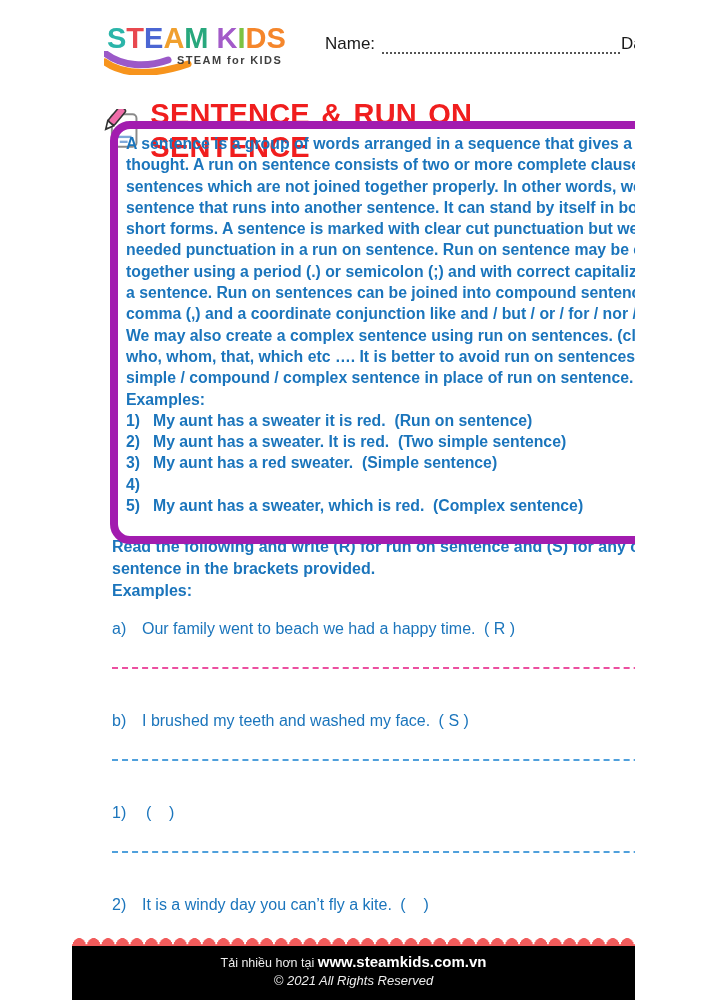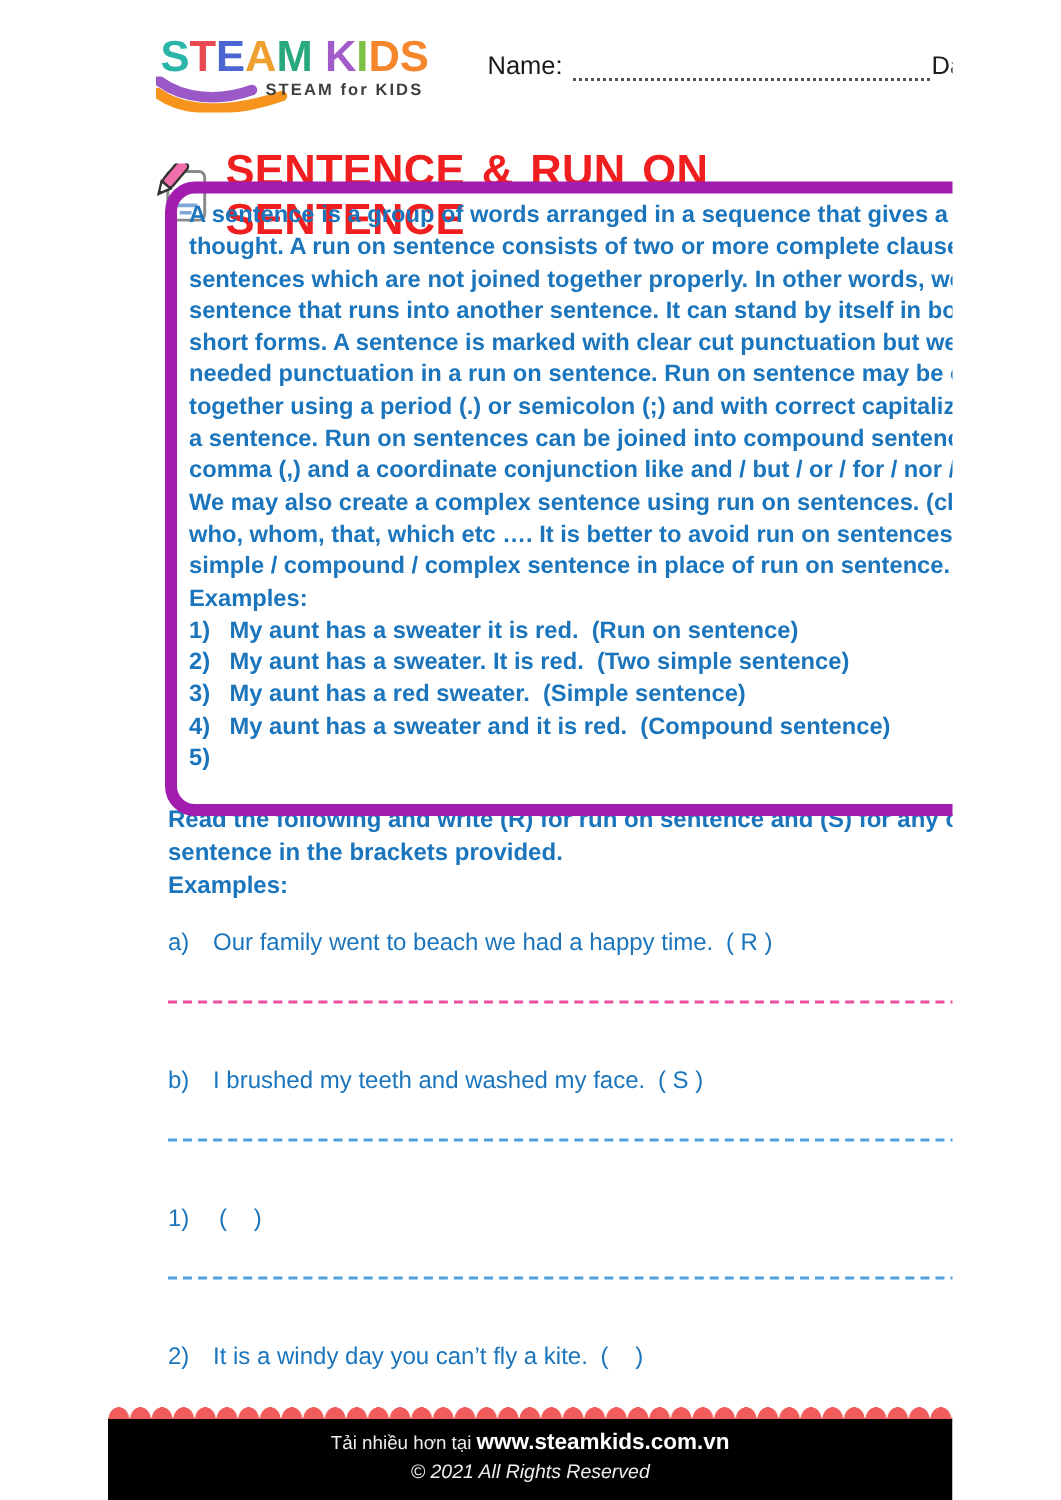--- a/index.html
+++ b/index.html
@@ -117,22 +117,22 @@
     </g>
   </svg>
 
   <section class="info-box">
     <p>A sentence is a group of words arranged in a sequence that gives a meaningful thought. A run on sentence consists of two or more complete clauses / sentences which are not joined together properly. In other words, we may call it a sentence that runs into another sentence. It can stand by itself in both in long or short forms. A sentence is marked with clear cut punctuation but we don’t find needed punctuation in a run on sentence. Run on sentence may be connected together using a period (.) or semicolon (;) and with correct capitalization to form a sentence. Run on sentences can be joined into compound sentences using a comma (,) and a coordinate conjunction like and / but / or / for / nor / yet … etc… We may also create a complex sentence using run on sentences. (clauses with who, whom, that, which etc …. It is better to avoid run on sentences and write simple / compound / complex sentence in place of run on sentence.</p>
     <div class="ex-label">Examples:</div>
     <div>
         <div class="ex-row"><span class="ex-num">1)</span><span>My aunt has a sweater it is red.  (Run on sentence)</span></div>
         <div class="ex-row"><span class="ex-num">2)</span><span>My aunt has a sweater. It is red.  (Two simple sentence)</span></div>
         <div class="ex-row"><span class="ex-num">3)</span><span>My aunt has a red sweater.  (Simple sentence)</span></div>
-        <div class="ex-row"><span class="ex-num">4)</span><span>My aunt has a sweater and it is red.  (Compound sentence)</span></div>
-        <div class="ex-row"><span class="ex-num">5)</span></div>
+        <div class="ex-row"><span class="ex-num">4)</span></div>
+        <div class="ex-row"><span class="ex-num">5)</span><span>My aunt has a sweater, which is red.  (Complex sentence)</span></div>
       </div>
   </section>
 
   <div class="instructions">
     <div>Read the following and write (R) for run on sentence and (S) for any other sentence in the brackets provided.</div>
     <div class="instr-ex">Examples:</div>
   </div>
 
   <div class="questions">
       <div>

